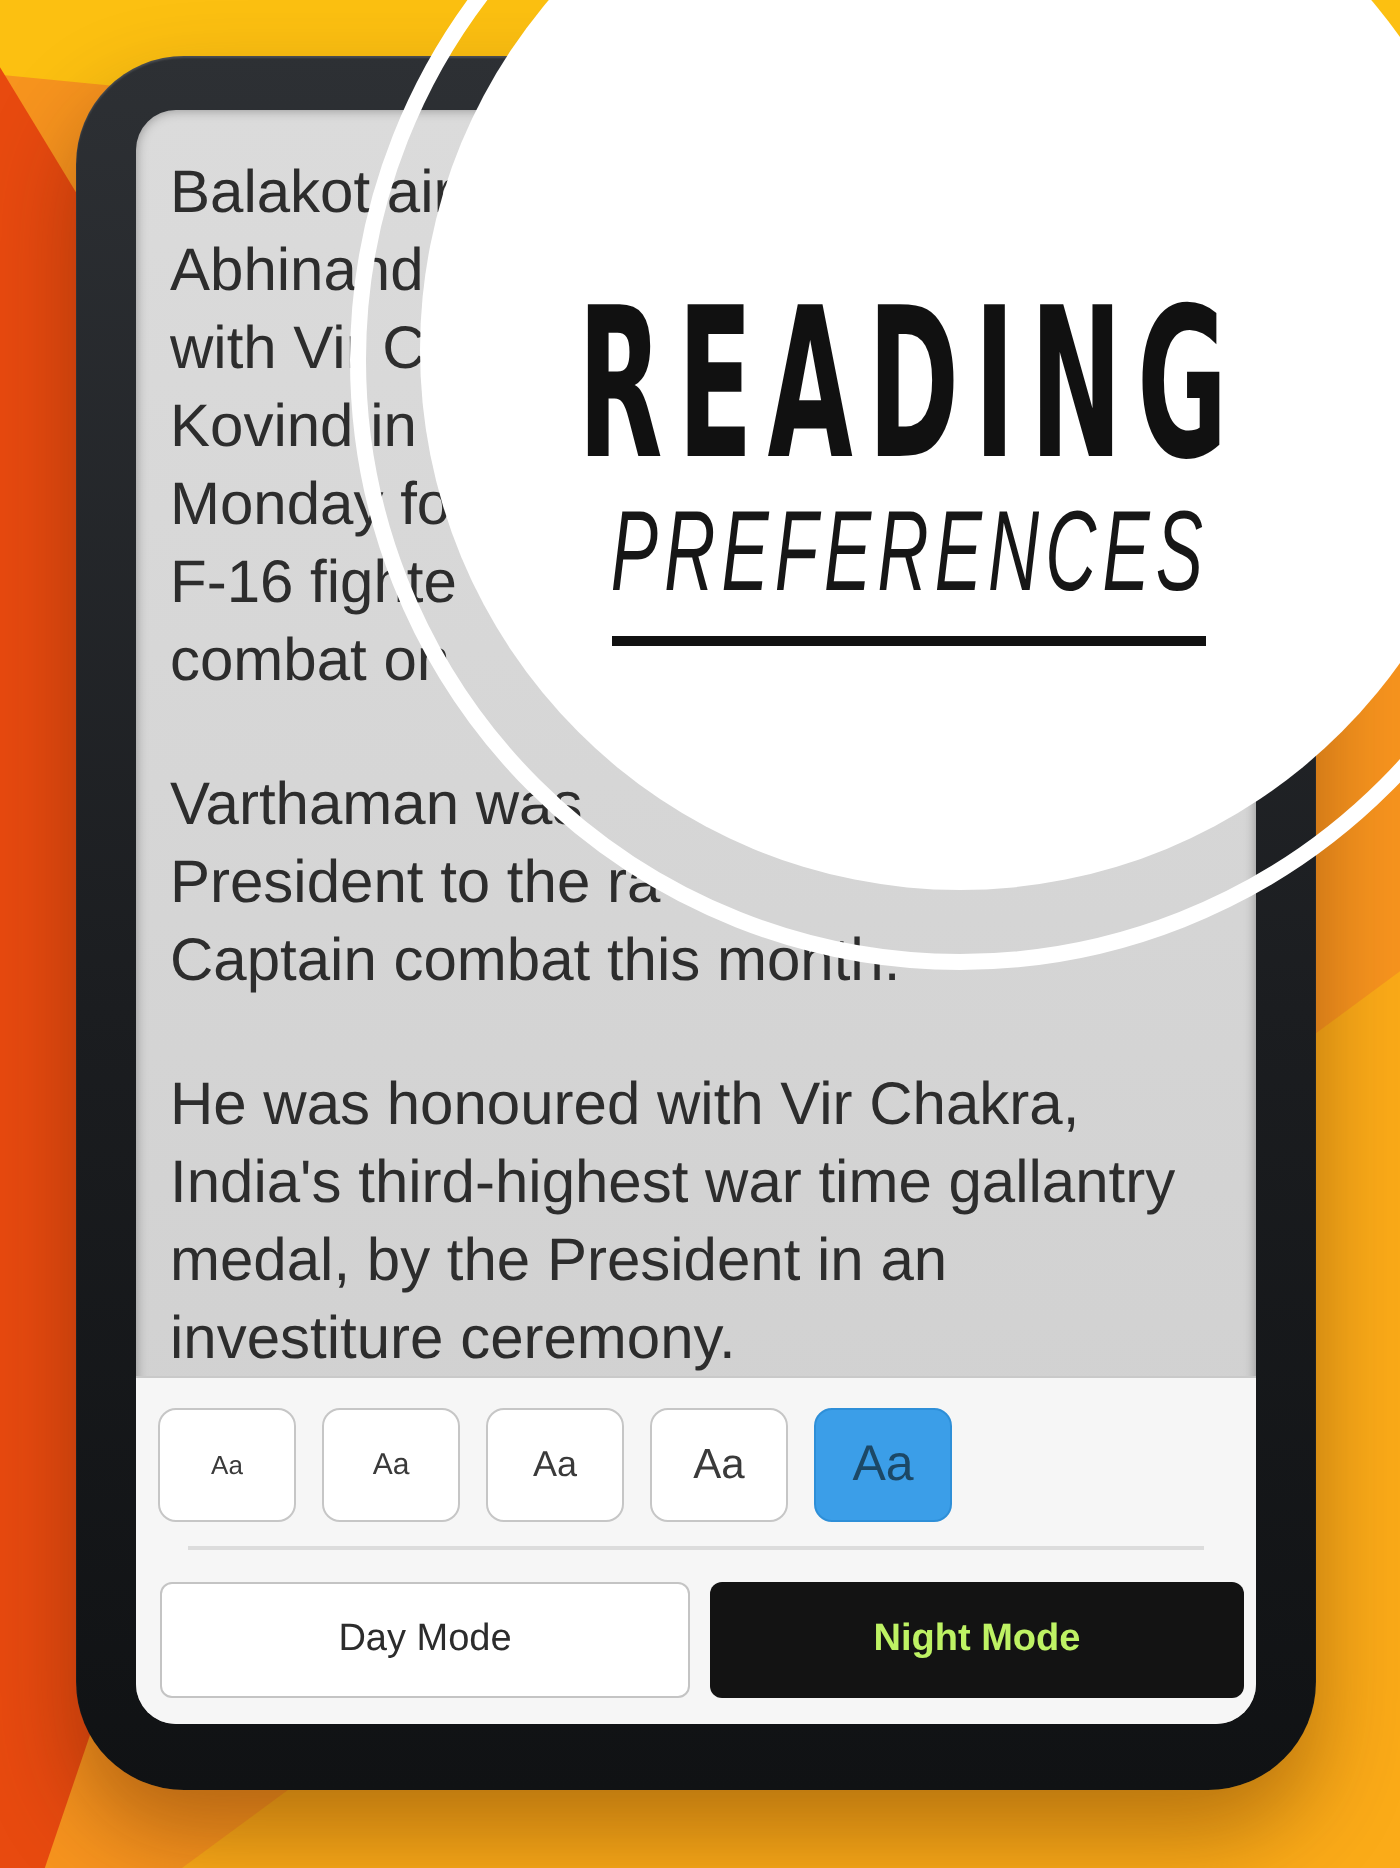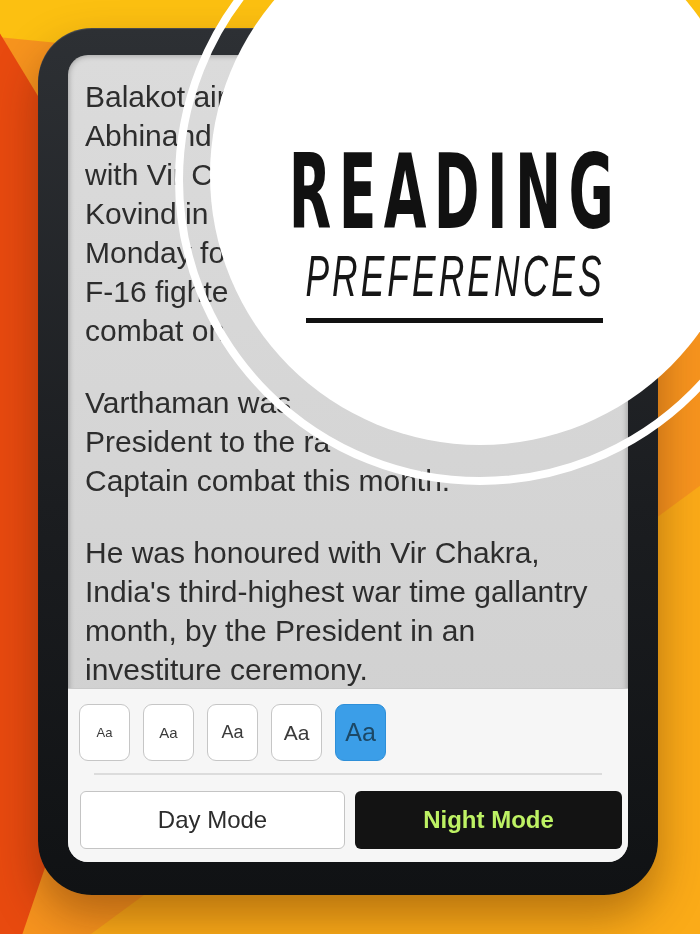--- a/index.html
+++ b/index.html
@@ -50,40 +50,40 @@
 
   
   .panel {
     position:absolute; left:0; right:0; bottom:0; height:174px;
     background:#f6f6f6; border-top:1px solid #c9c9c9;
   }
   .size-row {
     position:absolute; left:11px; top:15px; display:flex; gap:13px;
   }
   .size-btn {
-    width:51px; height:57px; background:#ffffff;
+    width:69px; height:57px; background:#ffffff;
     border:1.5px solid #c6c6c6; border-radius:9px;
     display:flex; align-items:center; justify-content:center;
     color:#3a3a3a; cursor:pointer;
   }
   .size-btn:nth-child(1) span { font-size:13px; }
   .size-btn:nth-child(2) span { font-size:15px; }
   .size-btn:nth-child(3) span { font-size:18px; }
   .size-btn:nth-child(4) span { font-size:21px; }
   .size-btn:nth-child(5) span { font-size:25px; }
   .size-btn.selected { background:#3B9EE8; border-color:#2e8fd8; color:#1c4866; }
   .divider {
     position:absolute; left:26px; right:26px; top:84px;
     height:2px; background:#dcdcdc;
   }
   .mode-row {
     position:absolute; left:12px; top:102px; display:flex; gap:10px;
   }
   .mode-btn {
-    height:58px; border-radius:6px; font-size:24px;
+    height:58px; border-radius:6px; font-size:19px;
     display:flex; align-items:center; justify-content:center; cursor:pointer;
   }
   .day-btn { width:265px; background:#ffffff; border:1.5px solid #c4c4c4; color:#2c2c2c; }
   .night-btn { width:267px; background:#131313; color:#bef264; font-weight:bold; }
 
   
   .badge-ring {
     position:absolute; left:175px; top:-125px; width:610px; height:610px;
     border:8px solid #ffffff; border-radius:50%;
     z-index:5; pointer-events:none;
@@ -139,21 +139,21 @@
         <span class="line">combat on</span>
       </p>
       <p>
         <span class="line">Varthaman was</span>
         <span class="line">President to the ra</span>
         <span class="line">Captain combat this month.</span>
       </p>
       <p>
         <span class="line">He was honoured with Vir Chakra,</span>
         <span class="line">India's third-highest war time gallantry</span>
-        <span class="line">month, by the President in an</span>
+        <span class="line">medal, by the President in an</span>
         <span class="line">investiture ceremony.</span>
       </p>
     </div>
 
     <div class="panel">
       <div class="size-row">
         <div class="size-btn">
             <span>Aa</span>
           </div>
         <div class="size-btn">

